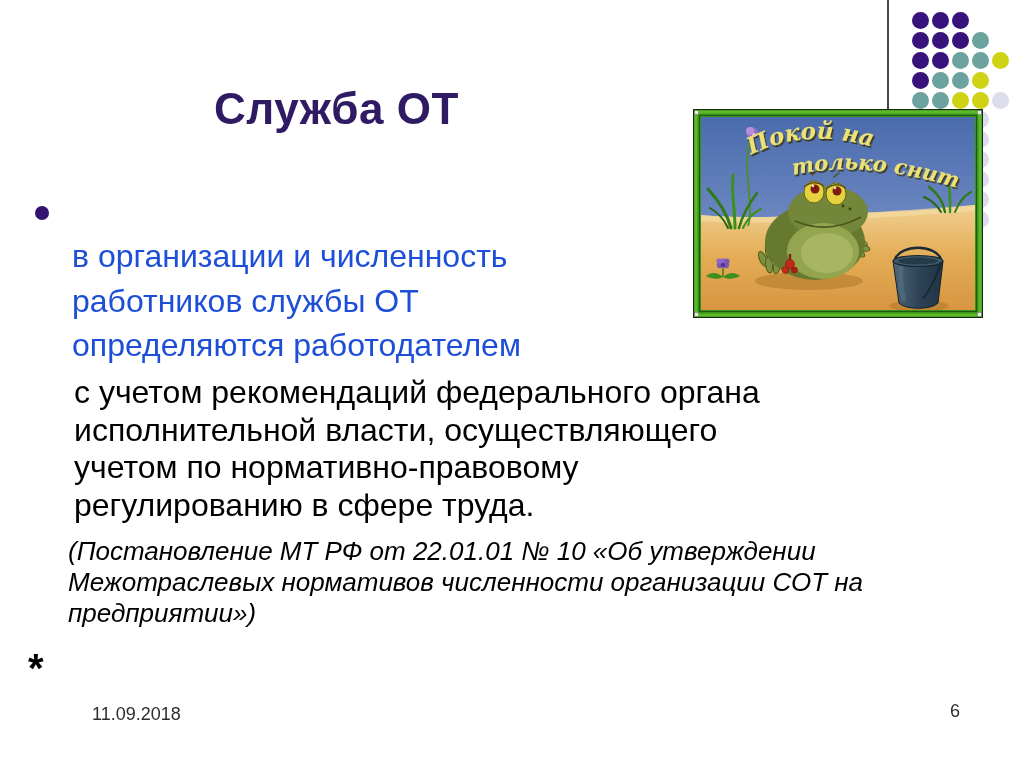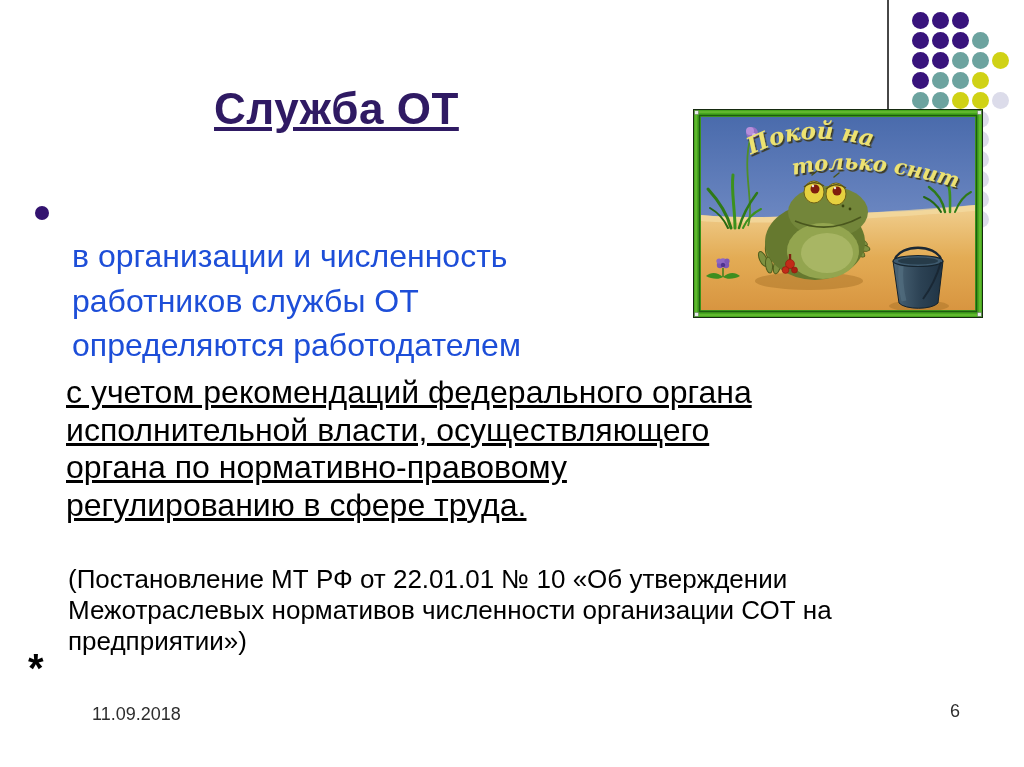--- a/index.html
+++ b/index.html
@@ -11,36 +11,36 @@
     font-family:"Liberation Sans",sans-serif;
     margin:0 auto;
   }
   .vline{position:absolute;left:887px;top:0;width:2px;height:110px;background:#474747;}
   .dot{position:absolute;width:17px;height:17px;border-radius:50%;}
   #dot-grid{position:absolute;left:912px;top:12px;width:110px;height:110px;z-index:3;}
   #side-dots{position:absolute;left:972px;top:111px;width:17px;height:140px;z-index:1;}
   .picture{position:absolute;left:693px;top:109px;width:290px;height:209px;z-index:2;}
   .title{
     position:absolute;left:214px;top:84px;
-    font-size:44px;font-weight:bold;color:#2F1A63;margin:0;letter-spacing:0.5px;text-decoration:underline;
+    font-size:44px;font-weight:bold;color:#2F1A63;margin:0;letter-spacing:0.5px;
   }
   .bullet-dot{position:absolute;left:35px;top:206px;width:14px;height:14px;border-radius:50%;background:#33136F;}
   .red-heading{
     position:absolute;left:71px;top:194px;
     font-size:34px;font-weight:bold;color:#FB0000;
     text-decoration:underline;text-decoration-thickness:3px;text-underline-offset:5px;
     white-space:nowrap;
   }
   .body-line{position:absolute;left:72px;font-size:32px;color:#1d4ed8;white-space:nowrap;line-height:1;}
   .body-line.l0{top:240px;}
   .body-line.l1{top:285px;}
   .body-line.l2{top:329px;}
-  .para{position:absolute;left:66px;top:374px;width:790px;font-size:32px;color:#000;line-height:37.5px;text-decoration:underline;}
+  .para{position:absolute;left:74px;top:374px;width:790px;font-size:32px;color:#000;line-height:37.5px;}
   .para div{white-space:nowrap;}
-  .citation{position:absolute;left:68px;top:564px;font-size:26px;color:#000;line-height:31px;}
+  .citation{position:absolute;left:68px;top:536px;font-size:26px;font-style:italic;color:#000;line-height:31px;}
   .citation div{white-space:nowrap;}
   .asterisk{position:absolute;left:28px;top:648px;font-size:40px;font-weight:bold;color:#000;line-height:1;}
   .footer-date{position:absolute;left:59px;top:704px;font-size:18px;color:#2e2e2e;margin-left:33px;}
   .footer-page{position:absolute;left:950px;top:701px;font-size:18px;color:#2e2e2e;}
 </style>
 </head>
 <body>
 
 <div class="slide">
 
@@ -210,21 +210,21 @@
 
   <div class="bullet-dot"></div>
 
   <div class="body-line l0">в организации и численность</div>
   <div class="body-line l2">определяются работодателем</div>
   <div class="body-line l1">работников службы ОТ</div>
 
   <div class="para">
     <div>с учетом рекомендаций федерального органа</div>
     <div>исполнительной власти, осуществляющего</div>
-    <div>органа по нормативно-правовому</div>
+    <div>учетом по нормативно-правовому</div>
     <div>регулированию в сфере труда.</div>
   </div>
 
   <div class="citation">
     <div>(Постановление МТ РФ от 22.01.01 № 10 «Об утверждении</div>
     <div>Межотраслевых нормативов численности организации СОТ на</div>
     <div>предприятии»)</div>
   </div>
 
   <div class="asterisk">*</div>

